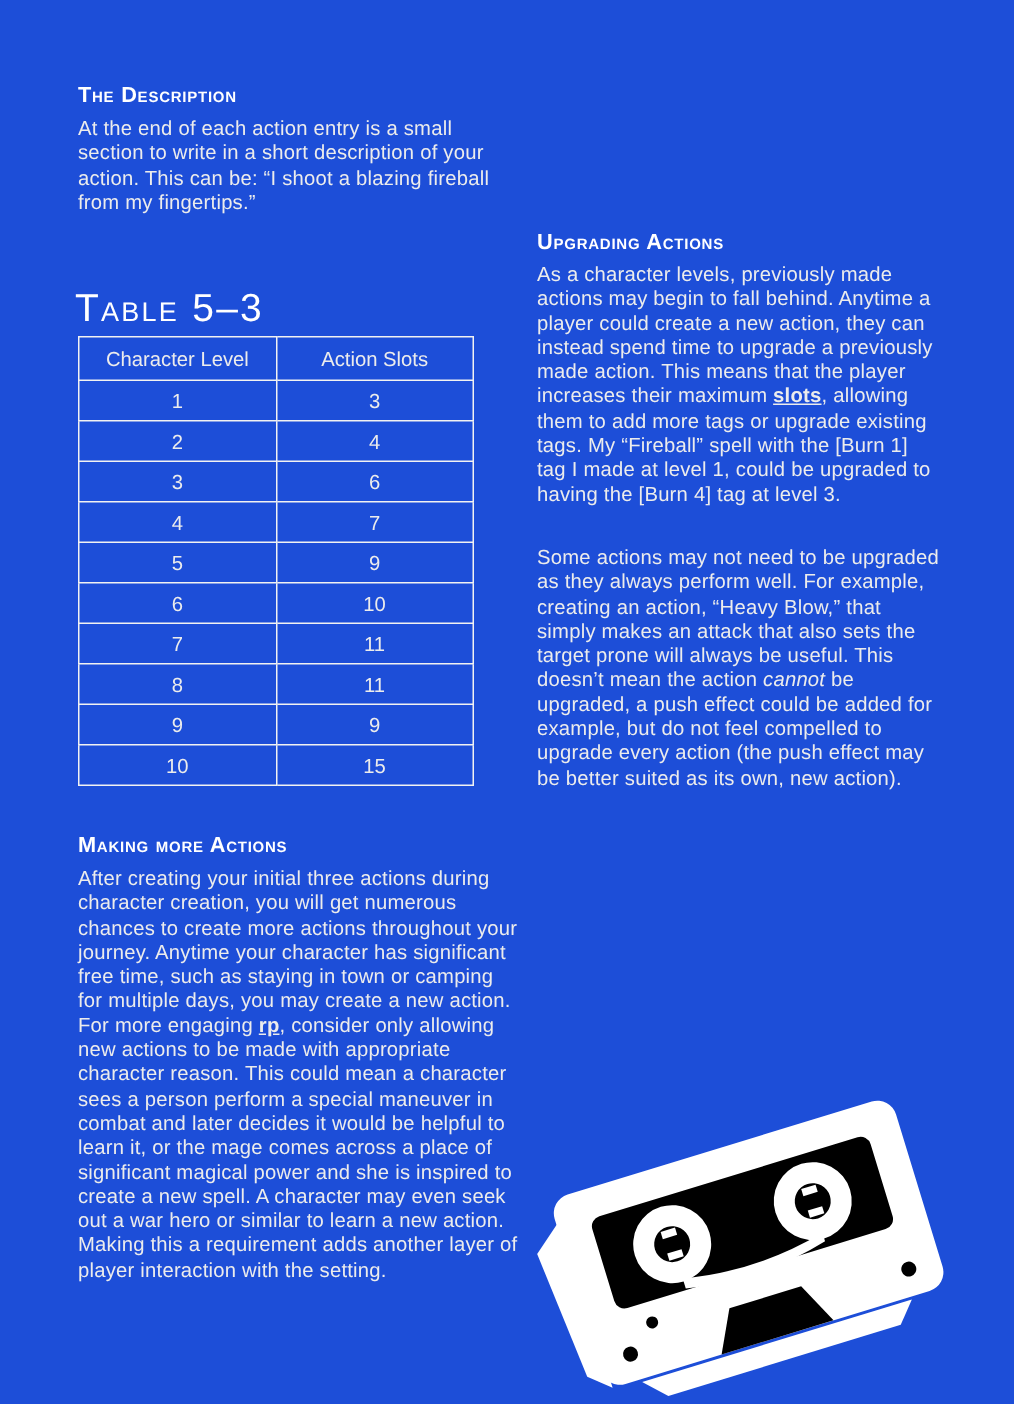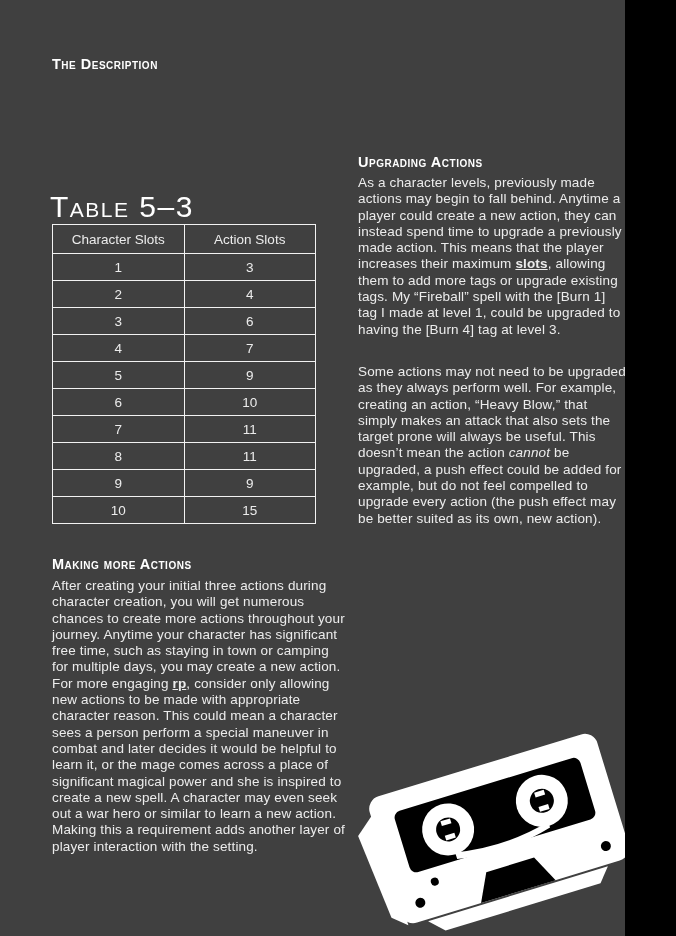--- a/index.html
+++ b/index.html
@@ -1,40 +1,40 @@
 <!DOCTYPE html>
 <html><head>
 <meta charset="utf-8">
 <style>
   * { margin: 0; padding: 0; box-sizing: border-box; }
   html, body { background: #000; }
   .page {
     position: relative;
-    width: 625px;
+    width: 676px;
     height: 936px;
-    background: #404040;
+    background: #1d4ed8;
     font-family: "Liberation Sans", sans-serif;
     color: #ededed;
     overflow: hidden;
   }
   .body-text {
     font-size: 13.5px;
     line-height: 16.3px;
     letter-spacing: 0.15px;
     color: #ececec;
   }
   .h-small {
     font-size: 14.5px;
     font-weight: 700;
     font-variant: small-caps;
     letter-spacing: 0.5px;
     color: #ffffff;
   }
   .h-large {
-    font-size: 30px;
+    font-size: 26px;
     font-weight: 400;
     font-variant: small-caps;
     letter-spacing: 1.5px;
     color: #ffffff;
   }
   .abs { position: absolute; }
   .u-term { text-decoration: underline; font-weight: 700; }
   .i-term { font-style: italic; }
 
   table.slots {
@@ -66,27 +66,28 @@
   }
   .callout .body-text { color: #e8e8e8; }
 </style>
 </head>
 <body>
 
 <div class="page">
 
   <div class="abs h-small" style="left:52px; top:56px;">The Description</div>
 
+  <p class="abs body-text" style="left:52px; top:78px; width:292px;">At the end of each action entry is a small section to write in a short description of your action. This can be: “I shoot a blazing fireball from my fingertips.”</p>
 
   <div class="abs h-large" style="left:50px; top:190px;">Table 5–3</div>
 
   <table class="slots abs" style="left:52px; top:224px;">
     <thead>
       <tr>
-        <th>Character Slots</th>
+        <th>Character Level</th>
         <th>Action Slots</th>
       </tr>
     </thead>
     <tbody>
       <tr>
         <td>1</td>
         <td>3</td>
       </tr>
       <tr>
         <td>2</td>

